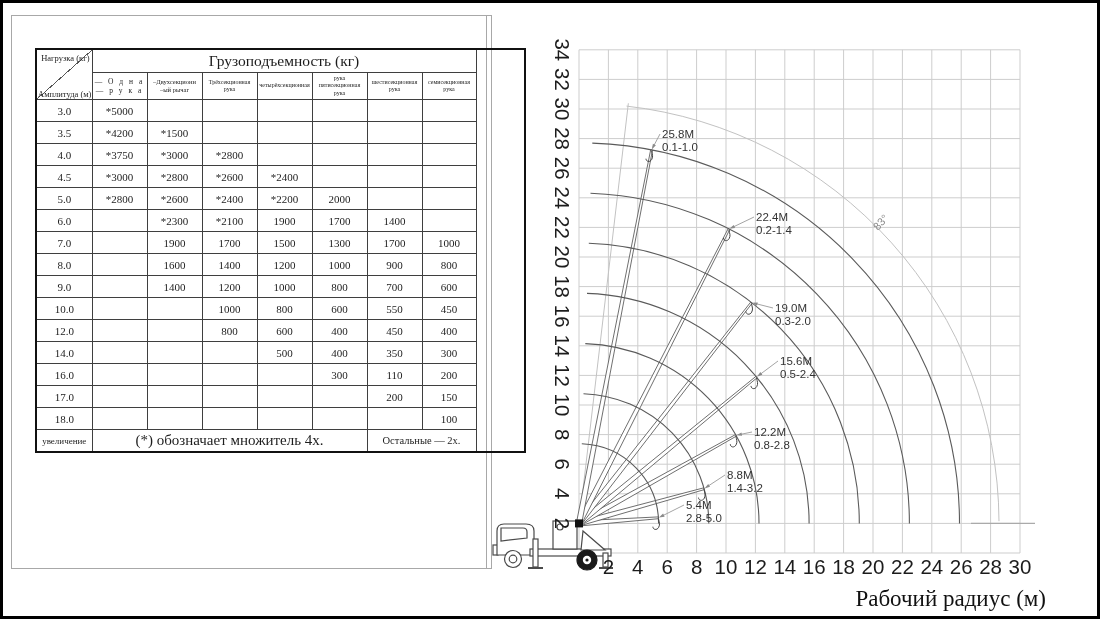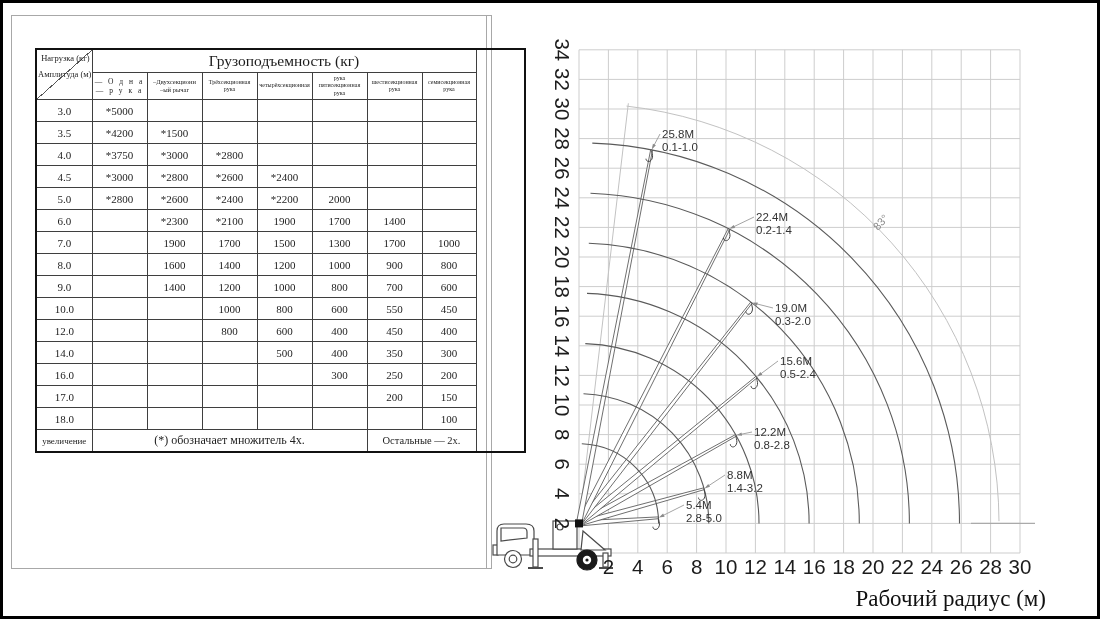--- a/index.html
+++ b/index.html
@@ -11,30 +11,30 @@
   .table-wrap{position:absolute;left:32px;top:45px;width:434px;height:387px;}
   table.cap{border-collapse:collapse;table-layout:fixed;width:434px;height:387px;
     border:2px solid #111;}
   table.cap td, table.cap th{border:1px solid #3f3f3f;padding:0;margin:0;
     text-align:center;vertical-align:middle;color:#1d1d1d;font-weight:normal;
     overflow:hidden;}
   th.title{font-size:15.5px;font-weight:600;height:22px;}
   th.corner{position:relative;background-image:linear-gradient(to bottom right,
       transparent 49.4%, #555 49.4%, #555 50.6%, transparent 50.6%);}
   .corner-top{position:absolute;top:3px;right:2px;font-size:8.5px;}
-  .corner-bot{position:absolute;bottom:20px;left:1px;font-size:8.5px;}
+  .corner-bot{position:absolute;bottom:0;left:1px;font-size:8.5px;}
   tr.hdr2 th{height:26px;font-size:6px;line-height:1.25;}
   tr.hdr2 th .ln{display:block;}
   tr.hdr2 th.c1{font-size:7.5px;letter-spacing:2px;}
   tr.hdr2 th.c2{font-size:6.5px;}
   td.amp{font-size:11px;height:21px;}
   td.val{font-size:11px;height:21px;}
   tfoot td{height:21px;font-size:11px;font-family:Liberation Serif, serif;}
   td.f-left{font-size:9px;}
-  td.f-note{text-align:left;padding-left:42px;font-size:12px;}
+  td.f-note{text-align:left;padding-left:42px;font-size:15px;}
   td.f-right{text-align:left;padding-left:6px;font-size:10.5px;}
   
   text{fill:#1c1c1c;}
   .tick{font-family:"Liberation Sans", sans-serif;font-size:20.5px;}
   .boom-lbl{font-family:"Liberation Sans", sans-serif;font-size:11.5px;fill:#333;}
   .angle-lbl{font-family:"Liberation Sans", sans-serif;font-size:11px;fill:#8a8a8a;}
   .axis-title{font-size:23px;fill:#111;}
 </style>
 </head>
 <body>
@@ -377,21 +377,21 @@
             <td class="val">350</td>
             <td class="val">300</td>
           </tr>
           <tr>
             <td class="amp">16.0</td>
             <td class="val"></td>
             <td class="val"></td>
             <td class="val"></td>
             <td class="val"></td>
             <td class="val">300</td>
-            <td class="val">250</td>
+            <td class="val">110</td>
             <td class="val">200</td>
           </tr>
           <tr>
             <td class="amp">17.0</td>
             <td class="val"></td>
             <td class="val"></td>
             <td class="val"></td>
             <td class="val"></td>
             <td class="val"></td>
             <td class="val">200</td>

